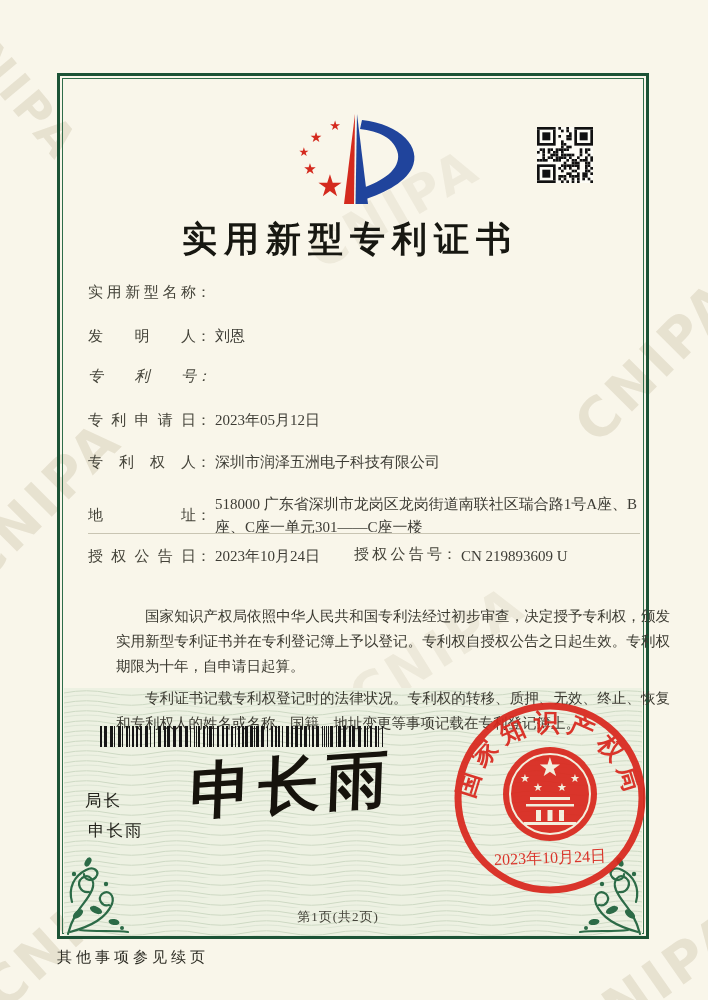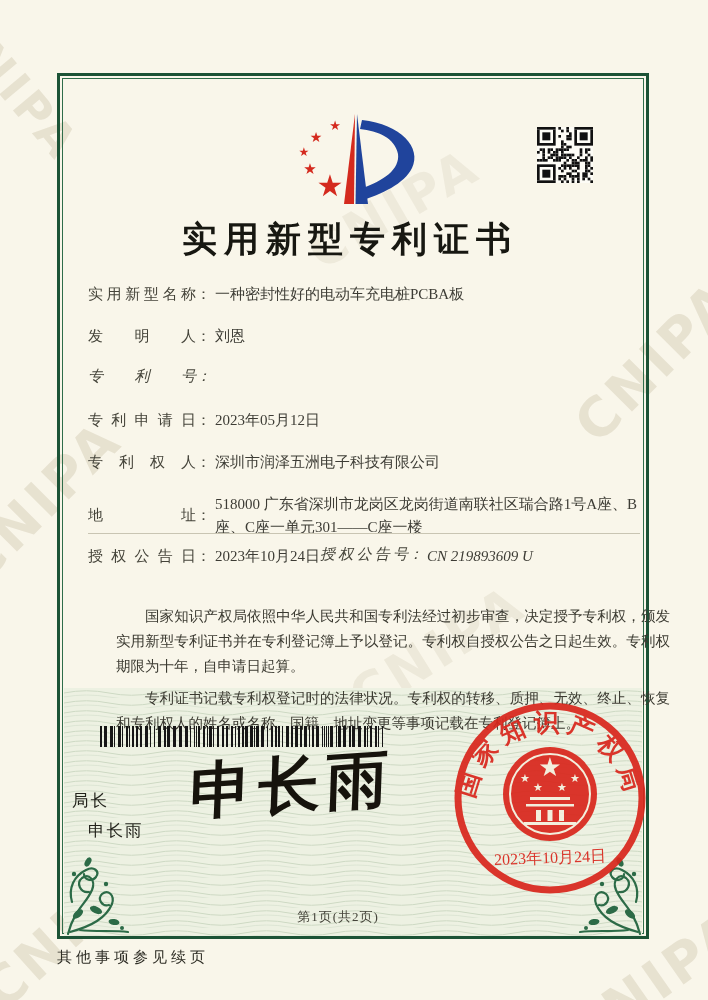--- a/index.html
+++ b/index.html
@@ -59,33 +59,33 @@
   
   .fields{position:absolute;left:88px;top:281px;width:554px;z-index:3;font-size:15px;}
   .field-row{position:absolute;left:0;display:flex;align-items:center;width:554px;}
   .fr0{top:2px;}.fr1{top:44px;}.fr2{top:86px;font-style:italic;}.fr3{top:128px;}.fr4{top:170px;}.fr5{top:212px;}.fr6{top:264px;}
   .f-label{
     display:inline-block;width:108px;flex:0 0 108px;
     text-align:justify;text-align-last:justify;color:#45443a;
   }
   .f-colon{flex:0 0 14px;color:#45443a;}
   .f-value{margin-left:4px;color:#3d3c35;line-height:1.5;}
-  .grant-pair2{display:flex;font-style:italic;}
+  .grant-pair2{margin-left:34px;display:flex;}
   .g-label{display:inline-block;width:88px;flex:0 0 88px;text-align:justify;text-align-last:justify;color:#45443a;}
   .sep-line{position:absolute;left:88px;top:533px;width:552px;height:1px;background:#c9c5b3;z-index:3;}
   
   .body-text{position:absolute;left:88px;top:604px;width:554px;z-index:3;margin-left:28px;}
   .body-text p{
     margin:0 0 7px 0;font-size:14.5px;line-height:1.72;color:#3b3a31;
     text-align:justify;text-indent:2em;
   }
   
   .barcode{position:absolute;left:100px;top:726px;height:21px;z-index:3;display:flex;align-items:stretch;}
   .barcode .bar{height:100%;}
-  .signer-title{position:absolute;left:72px;top:790px;font-size:16.5px;color:#22221b;z-index:3;letter-spacing:2px;}
+  .signer-title{position:absolute;left:85px;top:790px;font-size:16.5px;color:#22221b;z-index:3;letter-spacing:2px;}
   .signer-name{position:absolute;left:88px;top:820px;font-size:16.5px;color:#22221b;z-index:3;letter-spacing:2px;}
   .signature{
     position:absolute;left:190px;top:742px;width:240px;z-index:3;
     font-size:62px;color:#16130c;letter-spacing:6px;
     transform:rotate(-4deg) skewX(-6deg);
     font-weight:600;white-space:nowrap;
   }
   .seal{position:absolute;left:450px;top:698px;width:200px;height:200px;z-index:4;opacity:0.92;}
   .page-no{position:absolute;left:88px;top:908px;width:500px;text-align:center;font-size:13px;color:#45443a;z-index:3;letter-spacing:1px;}
   .cont-note{position:absolute;left:57px;top:948px;width:586px;text-align:left;font-size:15px;color:#2e2d25;letter-spacing:4px;z-index:3;}
@@ -309,21 +309,20 @@
       <rect x="6" y="15" width="1" height="5" fill="#111"></rect>
       <rect x="2" y="16" width="3" height="3" fill="#111"></rect>
     </svg>
 
   <div class="title">实用新型专利证书</div>
 
   <div class="fields">
     <div class="field-row fr0">
       <span class="f-label">实用新型名称</span>
       <span class="f-colon">：</span>
-      <span class="f-value">一种密封性好的电动车充电桩PCBA板</span>
     </div>
     <div class="field-row fr1">
       <span class="f-label">发明人</span>
       <span class="f-colon">：</span>
       <span class="f-value">刘恩</span>
     </div>
     <div class="field-row fr2">
       <span class="f-label">专利号</span>
       <span class="f-colon">：</span>
     </div>

